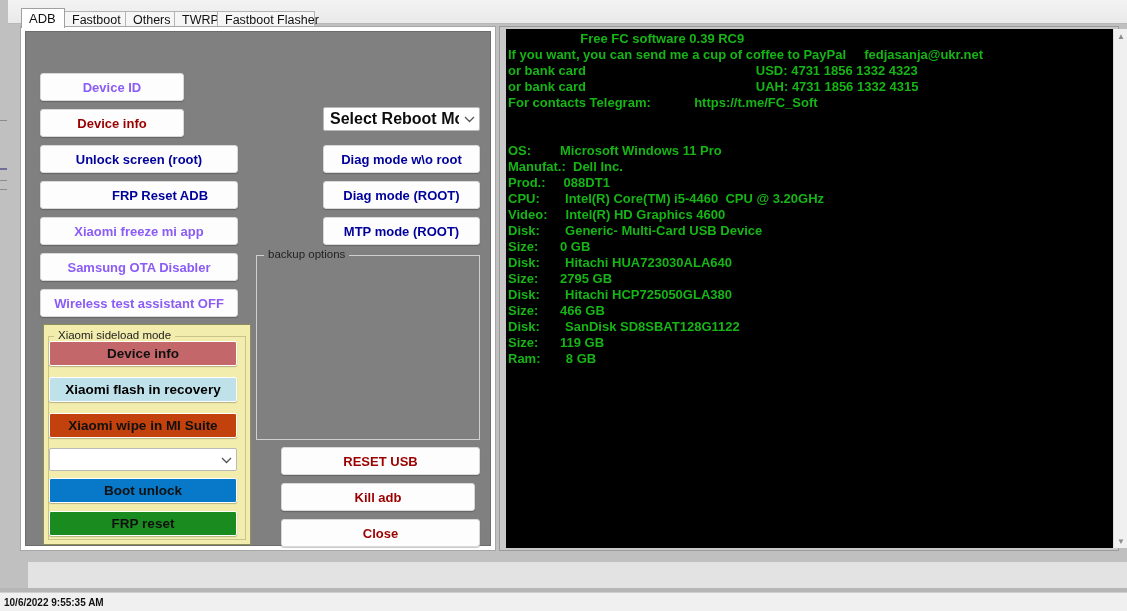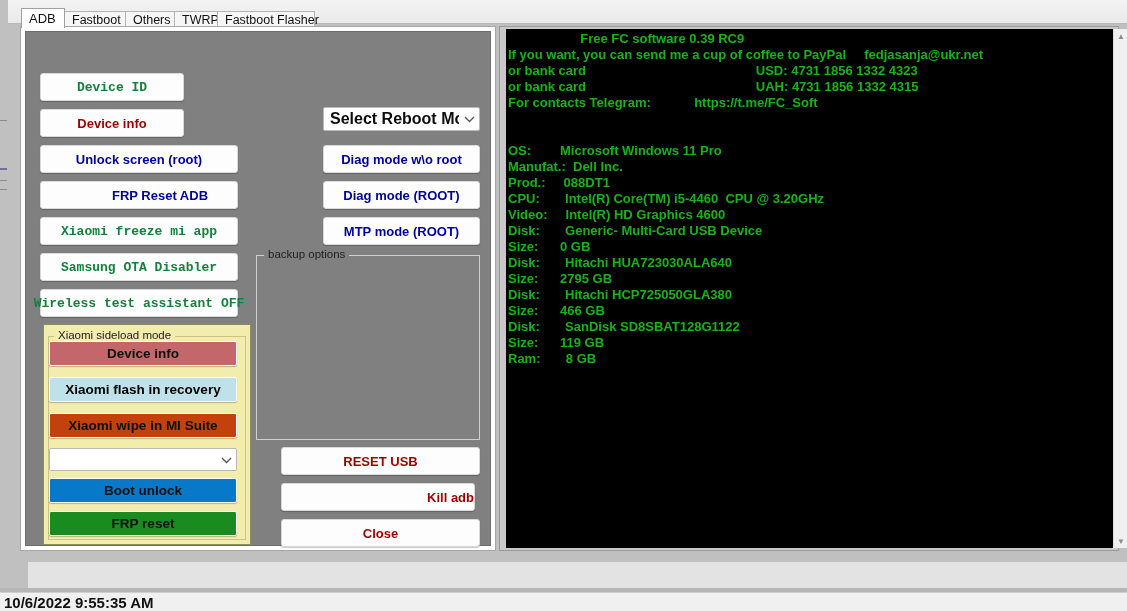--- a/index.html
+++ b/index.html
@@ -110,21 +110,21 @@
     text-align: center;
     box-sizing: border-box;
     cursor: default;
     display: flex;
     align-items: center;
     justify-content: center;
     white-space: nowrap;
   }
   .btn.blue   { color: #00009b; }
   .btn.red    { color: #9b0000; }
-  .btn.dark   { color: #15803d; font-family: Liberation Mono, monospace; }
+  .btn.dark   { color: #8b5cf6; }
 
   
   .combo {
     position: absolute;
     background: #ffffff;
     border: 1px solid #b9b9b9;
     border-radius: 2px;
     box-sizing: border-box;
     font-size: 16px;
     font-weight: bold;
@@ -264,21 +264,21 @@
     position: absolute;
     left: 0; top: 592px;
     width: 1127px; height: 19px;
     background: #f0f0f0;
     border-top: 1px solid #cfcfcf;
     box-sizing: border-box;
   }
   .clock {
     position: absolute;
     left: 4px; top: 1px;
-    font-size: 15px;
+    font-size: 10px;
     font-weight: bold;
     color: #111;
     line-height: 17px;
     white-space: nowrap;
   }
 </style>
 </head>
 <body>
 
 <div id="root">
@@ -382,21 +382,21 @@
 
   <div class="groupbox" style="left:256px;top:248px;width:224px;height:192px;">
     <div class="gb-frame"></div>
     <div class="gb-title">backup options</div>
   </div>
 
   <div id="mid-bottom">
       <div class="btn red" style="left: 281px; top: 447px; width: 199px; height: 28px;">
         <span>RESET USB</span>
       </div>
-      <div class="btn red" style="left: 281px; top: 483px; width: 194px; height: 28px; justify-content: flex-end;">
+      <div class="btn red" style="left: 281px; top: 483px; width: 194px; height: 28px;">
         <span>Kill adb</span>
       </div>
       <div class="btn red" style="left: 281px; top: 519px; width: 199px; height: 28px;">
         <span>Close</span>
       </div>
     </div>
 
   <div class="console-outer"></div>
   <div class="console">
     <div class="console-pre" id="console-pre" style="color: rgb(22, 180, 22);"><div class="console-line">                    Free FC software 0.39 RC9</div><div class="console-line">If you want, you can send me a cup of coffee to PayPal     fedjasanja@ukr.net</div><div class="console-line">or bank card                                               USD: 4731 1856 1332 4323</div><div class="console-line">or bank card                                               UAH: 4731 1856 1332 4315</div><div class="console-line">For contacts Telegram:            https://t.me/FC_Soft</div><div class="console-line"></div><div class="console-line"></div><div class="console-line">OS:        Microsoft Windows 11 Pro</div><div class="console-line">Manufat.:  Dell Inc.</div><div class="console-line">Prod.:     088DT1</div><div class="console-line">CPU:       Intel(R) Core(TM) i5-4460  CPU @ 3.20GHz</div><div class="console-line">Video:     Intel(R) HD Graphics 4600</div><div class="console-line">Disk:       Generic- Multi-Card USB Device</div><div class="console-line">Size:      0 GB</div><div class="console-line">Disk:       Hitachi HUA723030ALA640</div><div class="console-line">Size:      2795 GB</div><div class="console-line">Disk:       Hitachi HCP725050GLA380</div><div class="console-line">Size:      466 GB</div><div class="console-line">Disk:       SanDisk SD8SBAT128G1122</div><div class="console-line">Size:      119 GB</div><div class="console-line">Ram:       8 GB</div></div>

